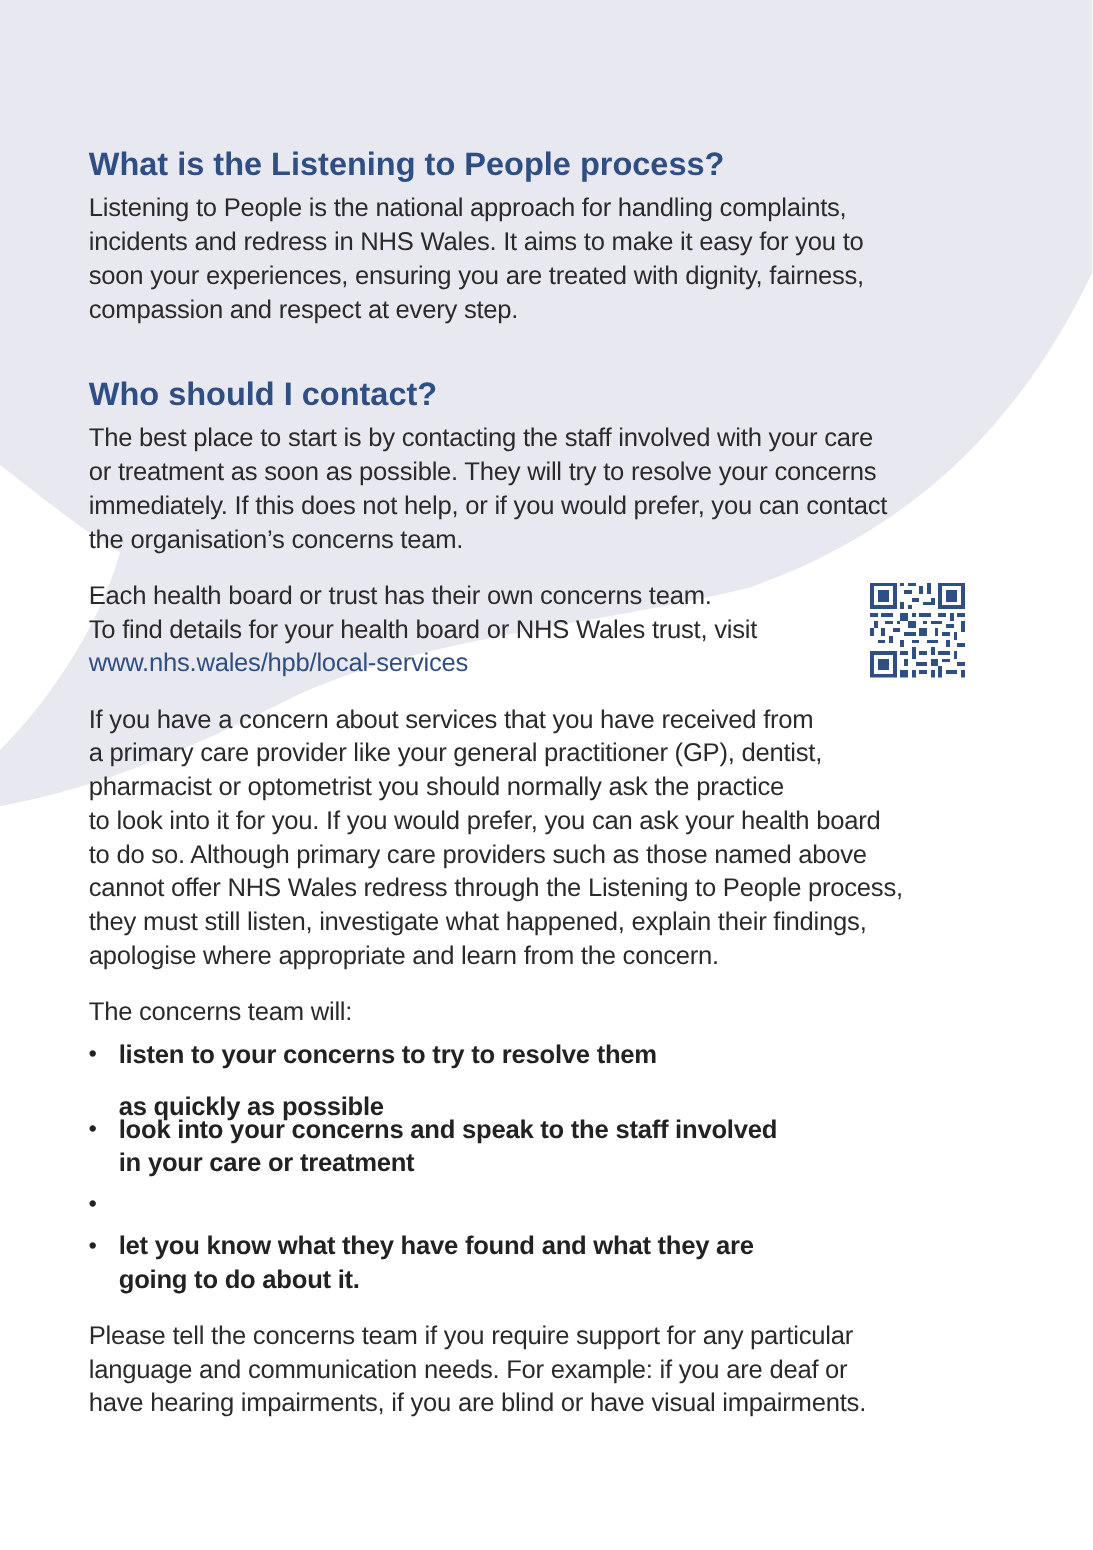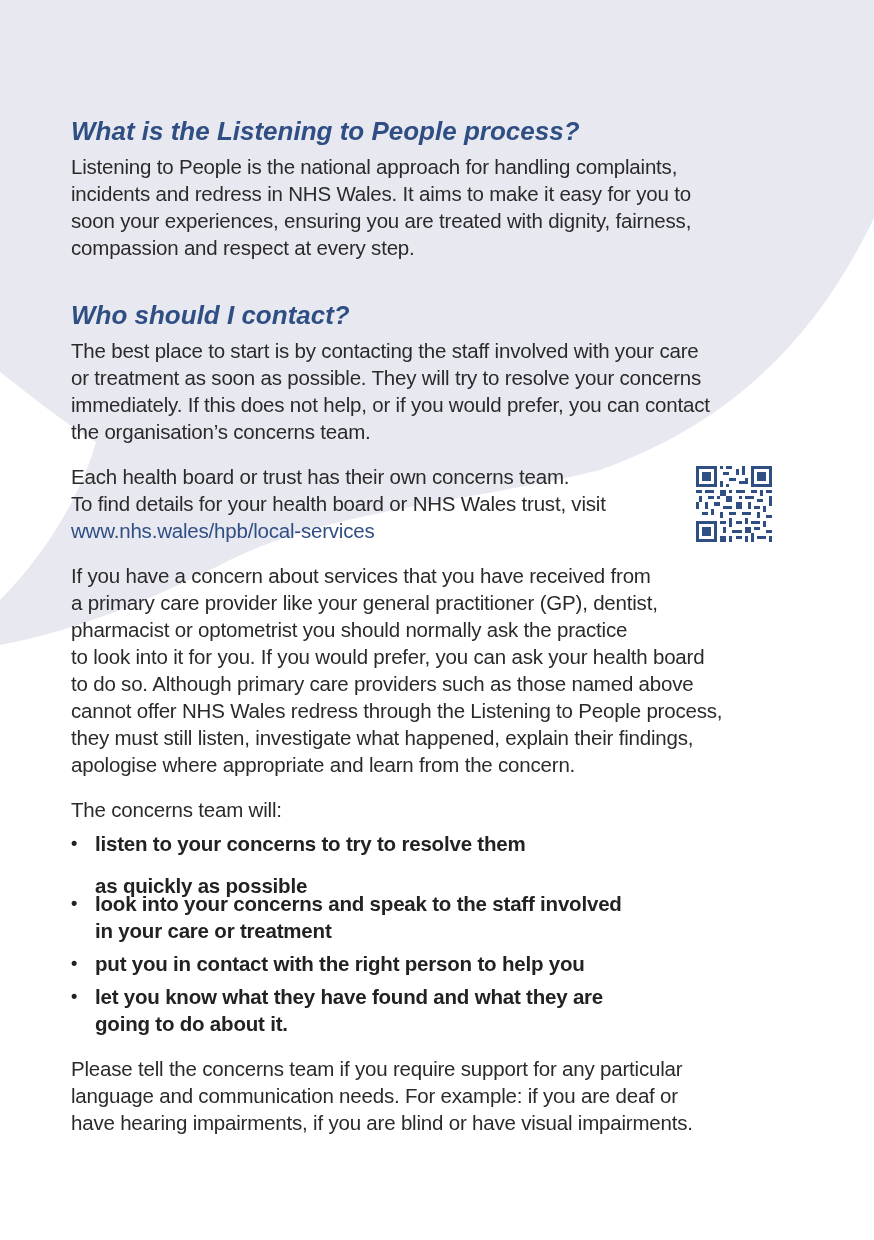--- a/index.html
+++ b/index.html
@@ -1,21 +1,21 @@
 <!DOCTYPE html>
 <html><head>
 <meta charset="utf-8">
 <style>
   html, body { margin:0; padding:0; }
   body { width:874px; height:1240px; position:relative; overflow:hidden; background:#ffffff;
          font-family:"Liberation Sans", "DejaVu Sans", sans-serif; color:#2a2a2a; }
   .bg { position:absolute; left:0; top:0; width:874px; height:1240px; z-index:0; }
   .content { position:absolute; left:71px; top:0; width:760px; z-index:1; }
   .line { position:absolute; left:0; white-space:nowrap; font-size:20.5px; line-height:27px; letter-spacing:-0.2px; }
-  .h { position:absolute; left:0; white-space:nowrap; font-size:26px; font-weight:bold; line-height:34px; color:#2f4e84;font-style:italic; }
+  .h { position:absolute; left:0; white-space:nowrap; font-size:26px; font-weight:bold; line-height:34px; color:#2f4e84; }
   .link { font-weight:normal; color:#2f4e84; }
   .bullet { font-weight:bold; color:#222; }
   .bullet-dot { position:absolute; left:0; font-size:18px; line-height:27px; }
   .btext { position:absolute; left:24px; white-space:nowrap; }
   .qr { position:absolute; left:696px; top:466px; width:76px; height:76px; z-index:1; }
 </style>
 </head>
 <body>
 
 <svg class="bg" viewBox="0 0 874 1240" xmlns="http://www.w3.org/2000/svg">
@@ -55,21 +55,20 @@
     <span class="btext" style="top:0">listen to your concerns to try to resolve them</span>
     <span class="btext" style="top:42px">as quickly as possible</span>
   </div>
   <div class="line bullet" style="top:890px;height:54px;width:700px">
     <span class="bullet-dot">•</span>
     <span class="btext" style="top:27px">in your care or treatment</span>
     <span class="btext" style="top:0">look into your concerns and speak to the staff involved</span>
   </div>
   <div class="line bullet" style="top:950px;height:27px;width:700px">
     <span class="bullet-dot">•</span>
-    <span class="btext" style="top:0">put you in contact with the right person to help you</span>
   </div>
   <div class="line bullet" style="top:983px;height:54px;width:700px">
     <span class="bullet-dot">•</span>
     <span class="btext" style="top:0">let you know what they have found and what they are</span>
     <span class="btext" style="top:27px">going to do about it.</span>
   </div>
 
   <div class="line" style="top:1055px">Please tell the concerns team if you require support for any particular</div>
   <div class="line" style="top:1082px">language and communication needs. For example: if you are deaf or</div>
   <div class="line" style="top:1109px">have hearing impairments, if you are blind or have visual impairments.</div>

